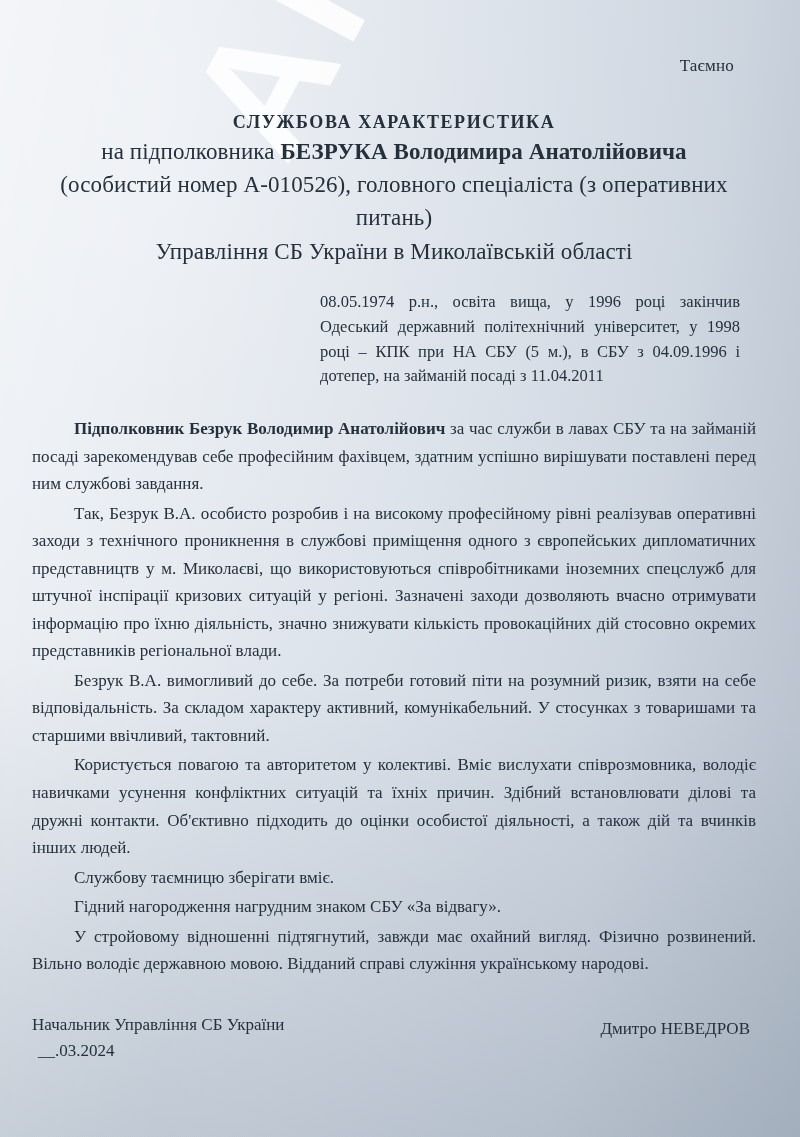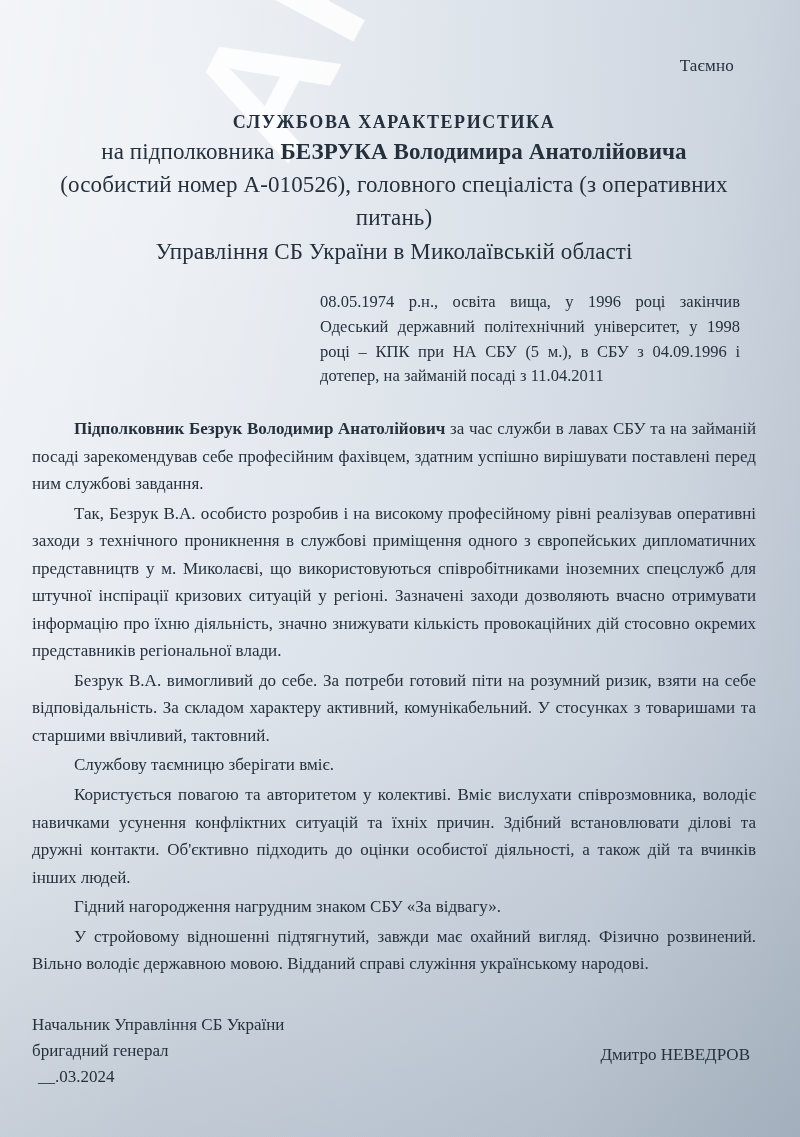--- a/index.html
+++ b/index.html
@@ -153,29 +153,28 @@
       <div class="subtitle">(особистий номер А-010526), головного спеціаліста (з оперативних питань)</div>
       <div class="subtitle">Управління СБ України в Миколаївській області</div>
     </div>
 
     <div class="bio">08.05.1974 р.н., освіта вища, у 1996 році закінчив Одеський державний політехнічний університет, у 1998 році – КПК при НА СБУ (5 м.), в СБУ з 04.09.1996 і дотепер, на займаній посаді з 11.04.2011</div>
 
     <div class="body">
       <p><b>Підполковник Безрук Володимир Анатолійович</b><span> за час служби в лавах СБУ та на займаній посаді зарекомендував себе професійним фахівцем, здатним успішно вирішувати поставлені перед ним службові завдання.</span></p>
       <p>Так, Безрук В.А. особисто розробив і на високому професійному рівні реалізував оперативні заходи з технічного проникнення в службові приміщення одного з європейських дипломатичних представництв у м. Миколаєві, що використовуються співробітниками іноземних спецслужб для штучної інспірації кризових ситуацій у регіоні. Зазначені заходи дозволяють вчасно отримувати інформацію про їхню діяльність, значно знижувати кількість провокаційних дій стосовно окремих представників регіональної влади.</p>
       <p>Безрук В.А. вимогливий до себе. За потреби готовий піти на розумний ризик, взяти на себе відповідальність. За складом характеру активний, комунікабельний. У стосунках з товаришами та старшими ввічливий, тактовний.</p>
+      <p>Користується повагою та авторитетом у колективі. Вміє вислухати співрозмовника, володіє навичками усунення конфліктних ситуацій та їхніх причин. Здібний встановлювати ділові та дружні контакти. Об'єктивно підходить до оцінки особистої діяльності, а також дій та вчинків інших людей.</p>
       <p>Службову таємницю зберігати вміє.</p>
-      <p>Користується повагою та авторитетом у колективі. Вміє вислухати співрозмовника, володіє навичками усунення конфліктних ситуацій та їхніх причин. Здібний встановлювати ділові та дружні контакти. Об'єктивно підходить до оцінки особистої діяльності, а також дій та вчинків інших людей.</p>
       <p>Гідний нагородження нагрудним знаком СБУ «За відвагу».</p>
       <p>У стройовому відношенні підтягнутий, завжди має охайний вигляд. Фізично розвинений. Вільно володіє державною мовою. Відданий справі служіння українському народові.</p>
     </div>
 
     <div class="signature">
       <div class="sig-left">
         <div>Начальник Управління СБ України</div>
-        <div>бригадний генерал</div>
       </div>
       <div class="sig-date">__.03.2024</div>
       <div class="sig-name">Дмитро НЕВЕДРОВ</div>
     </div>
 
   </div>
 </div>
 
 </body></html>

